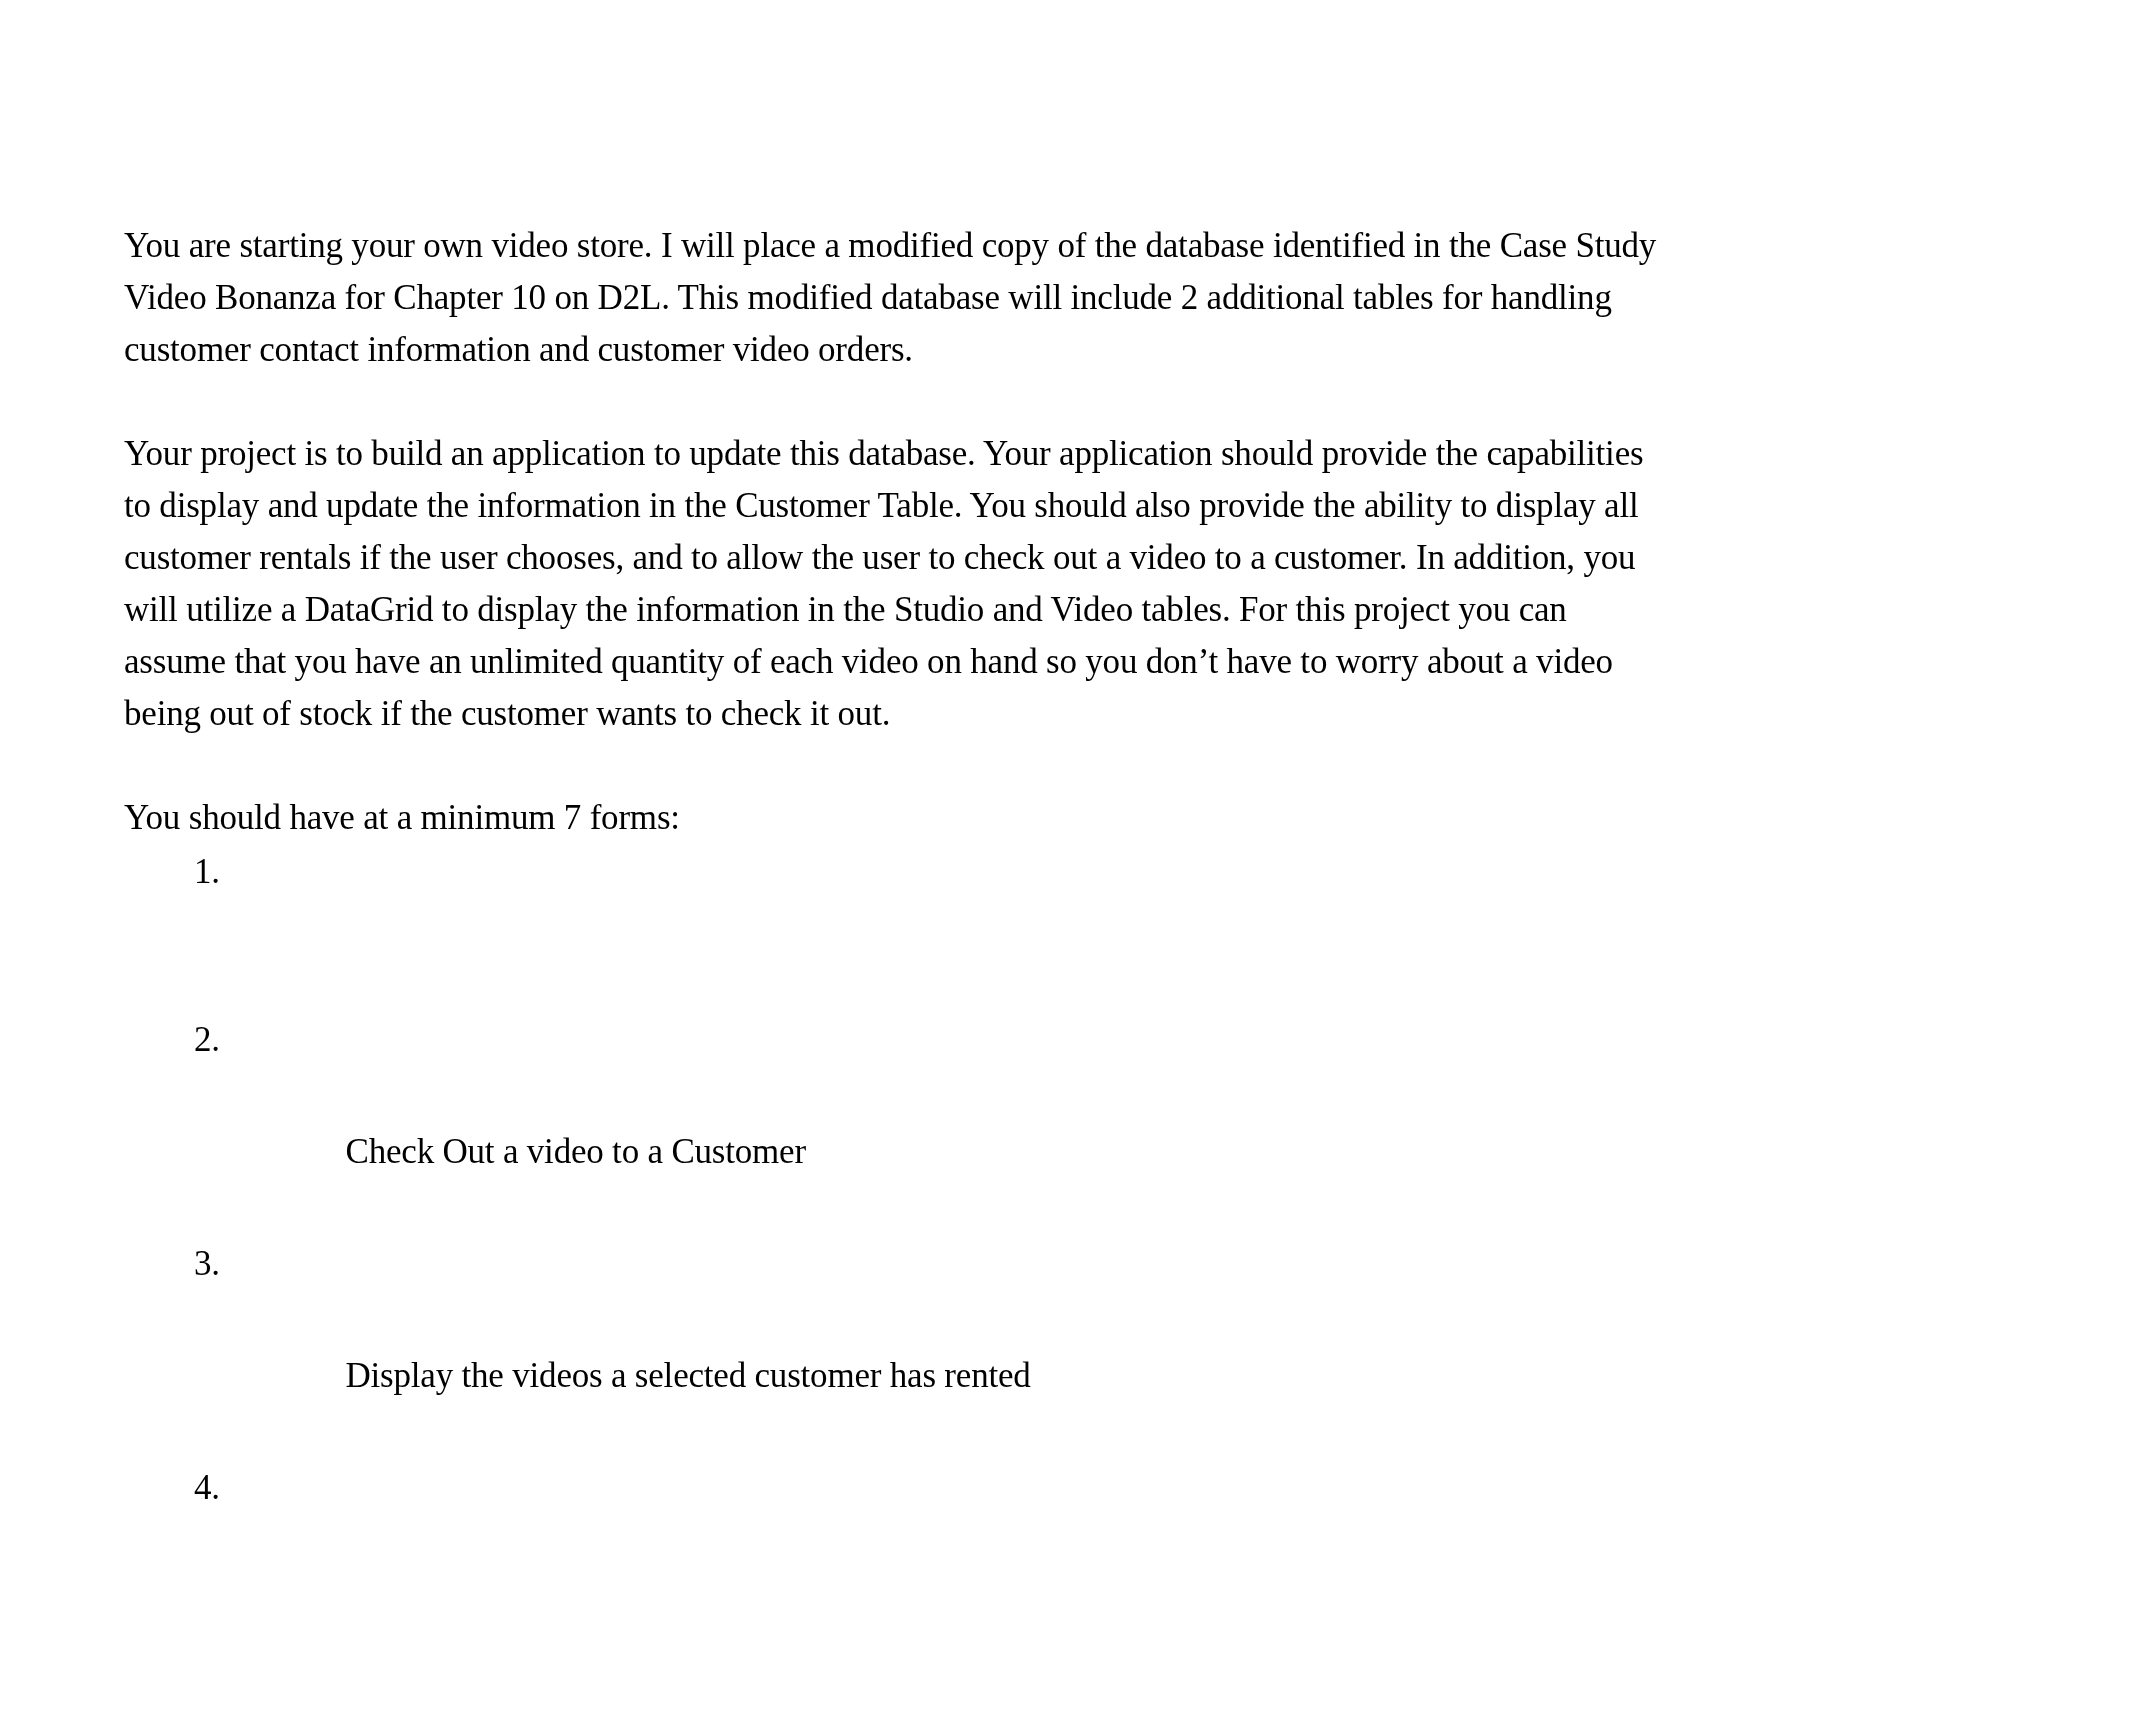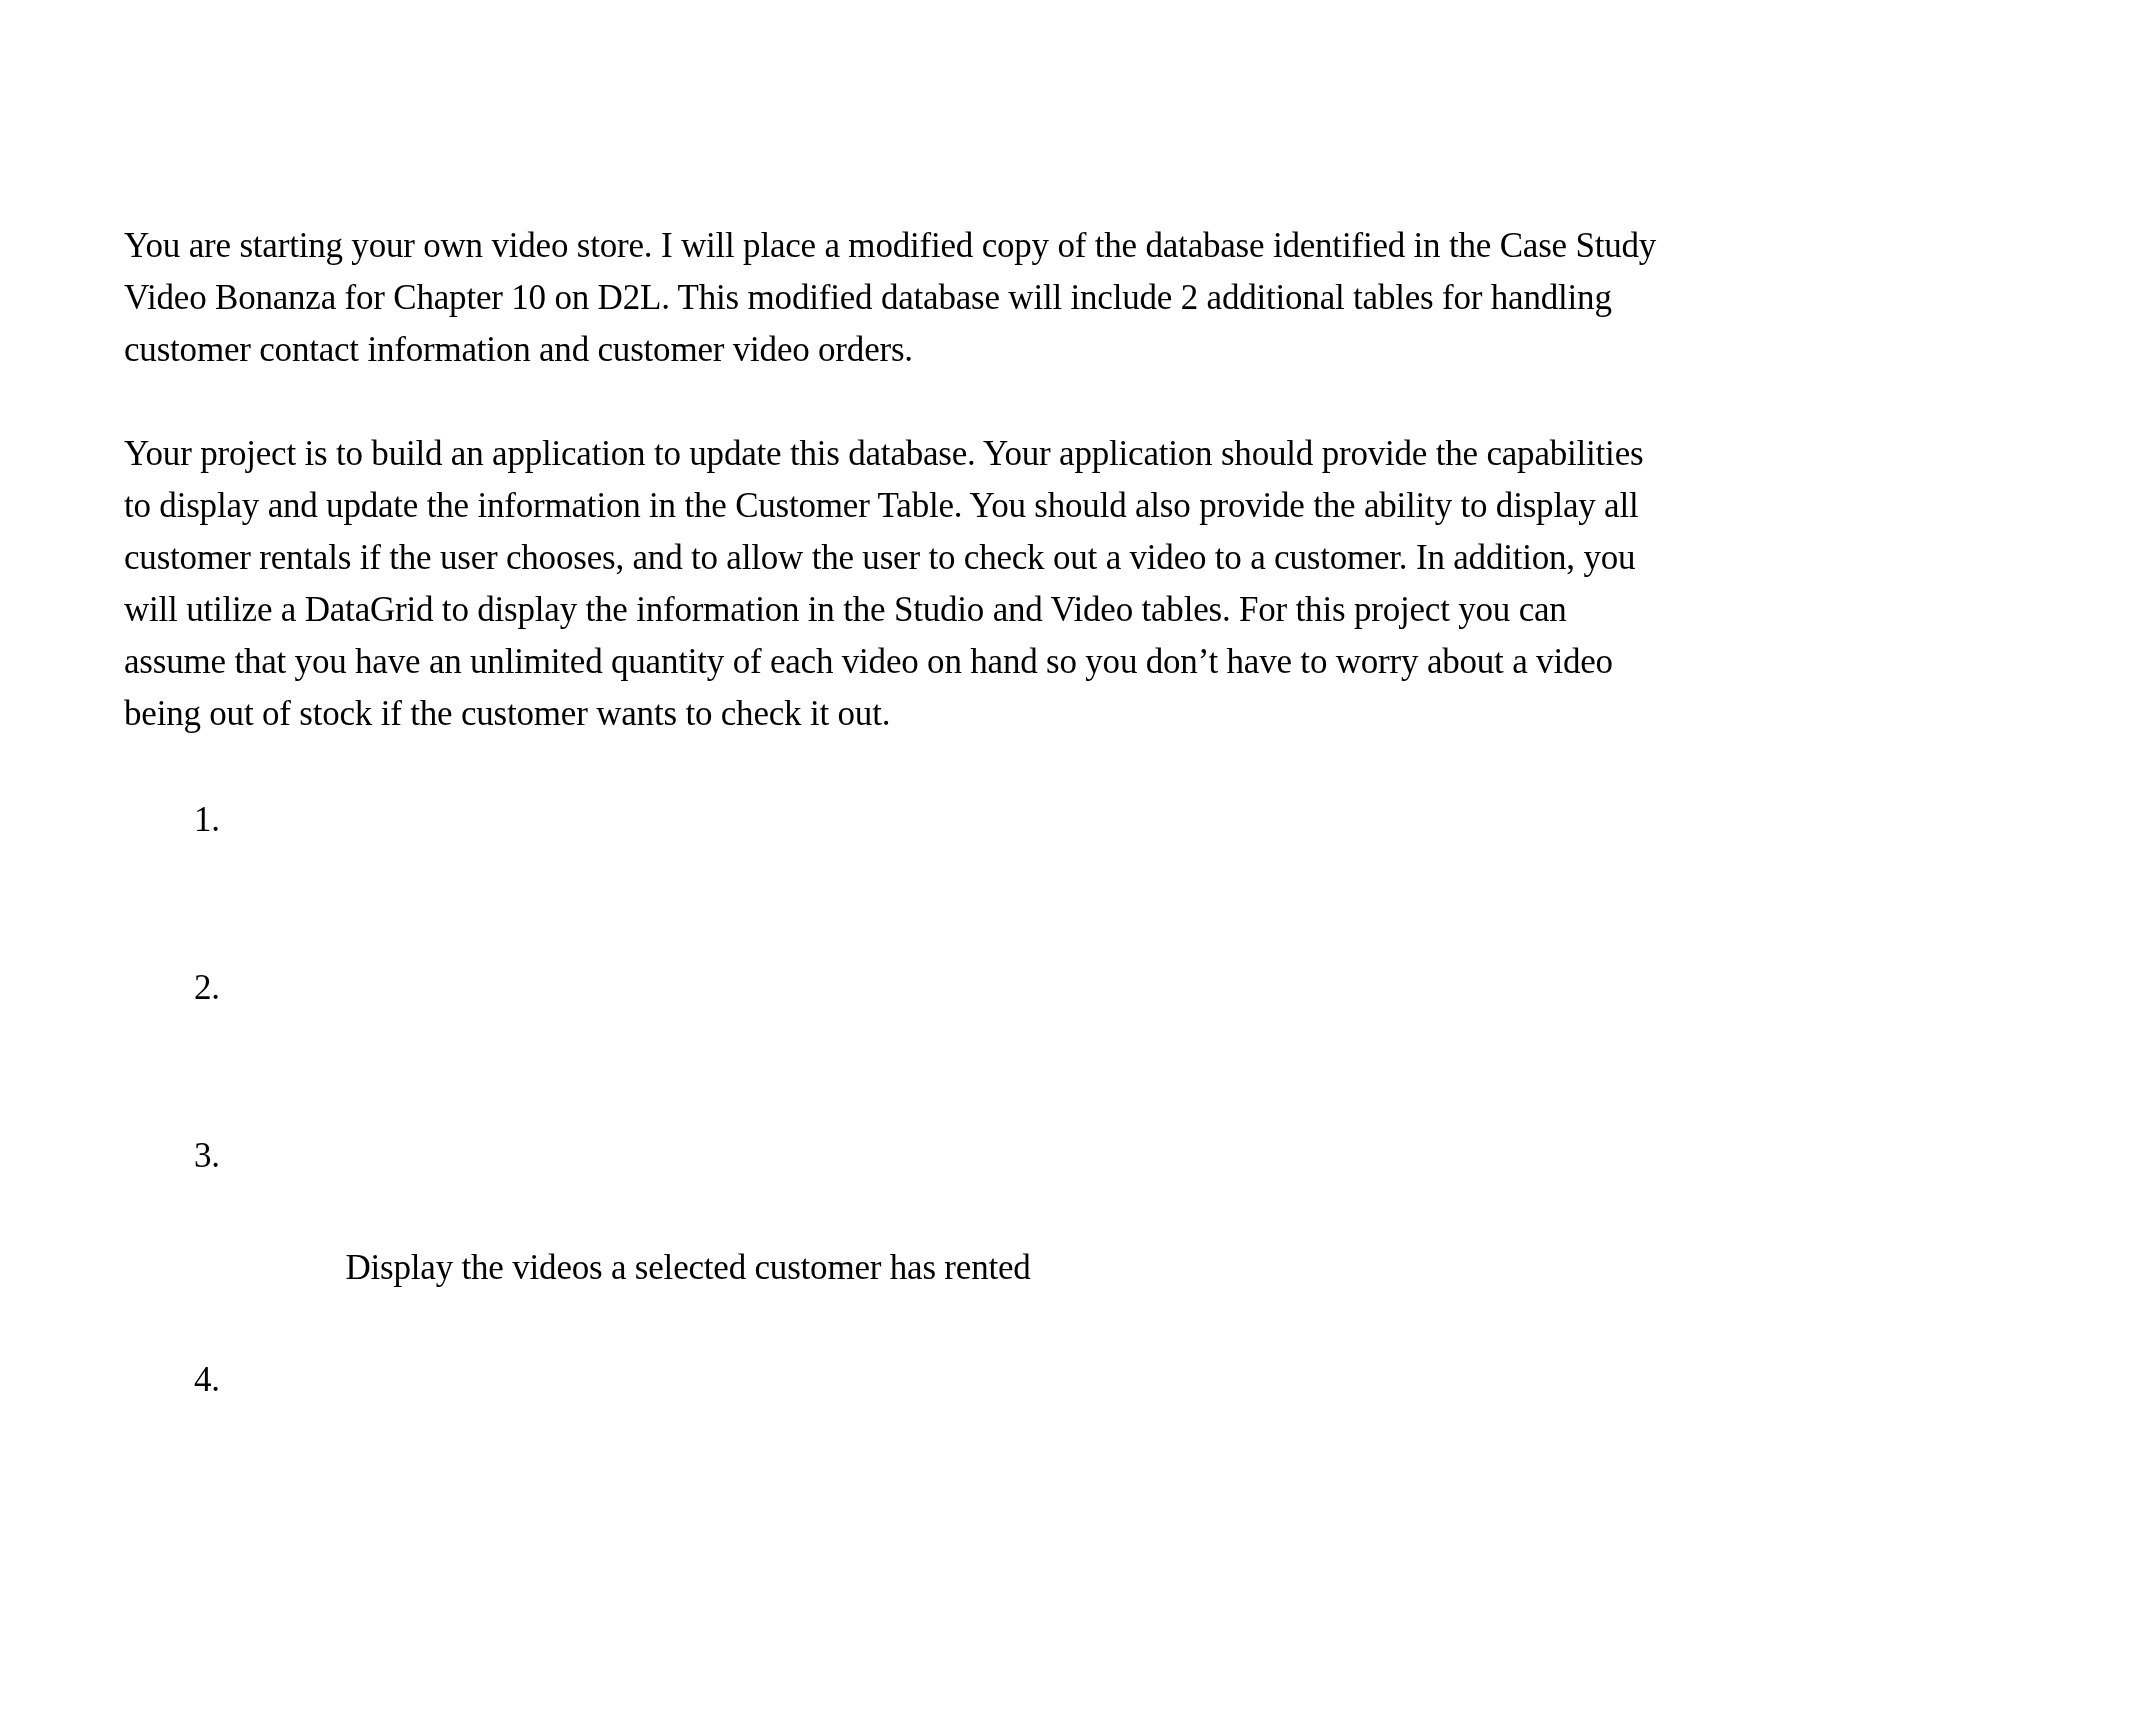--- a/index.html
+++ b/index.html
@@ -56,27 +56,29 @@
 Video Bonanza for Chapter 10 on D2L. This modified database will include 2 additional tables for handling
 customer contact information and customer video orders.</div>
 
     <div class="para">Your project is to build an application to update this database. Your application should provide the capabilities
 to display and update the information in the Customer Table. You should also provide the ability to display all
 customer rentals if the user chooses, and to allow the user to check out a video to a customer. In addition, you
 will utilize a DataGrid to display the information in the Studio and Video tables. For this project you can
 assume that you have an unlimited quantity of each video on hand so you don’t have to worry about a video
 being out of stock if the customer wants to check it out.</div>
 
+    <div class="para no-gap">You should have at a minimum 7 forms:</div>
 
     <div class="forms-list">
       <div class="list-item">
           <span class="list-num">1.</span>
         </div>
         <div class="list-item">
           <span class="list-num">2.</span>
+          <span class="list-text">Check Out a video to a Customer</span>
         </div>
         <div class="list-item">
           <span class="list-num">3.</span>
           <span class="list-text">Display the videos a selected customer has rented</span>
         </div>
         <div class="list-item">
           <span class="list-num">4.</span>
         </div>
     </div>
 

